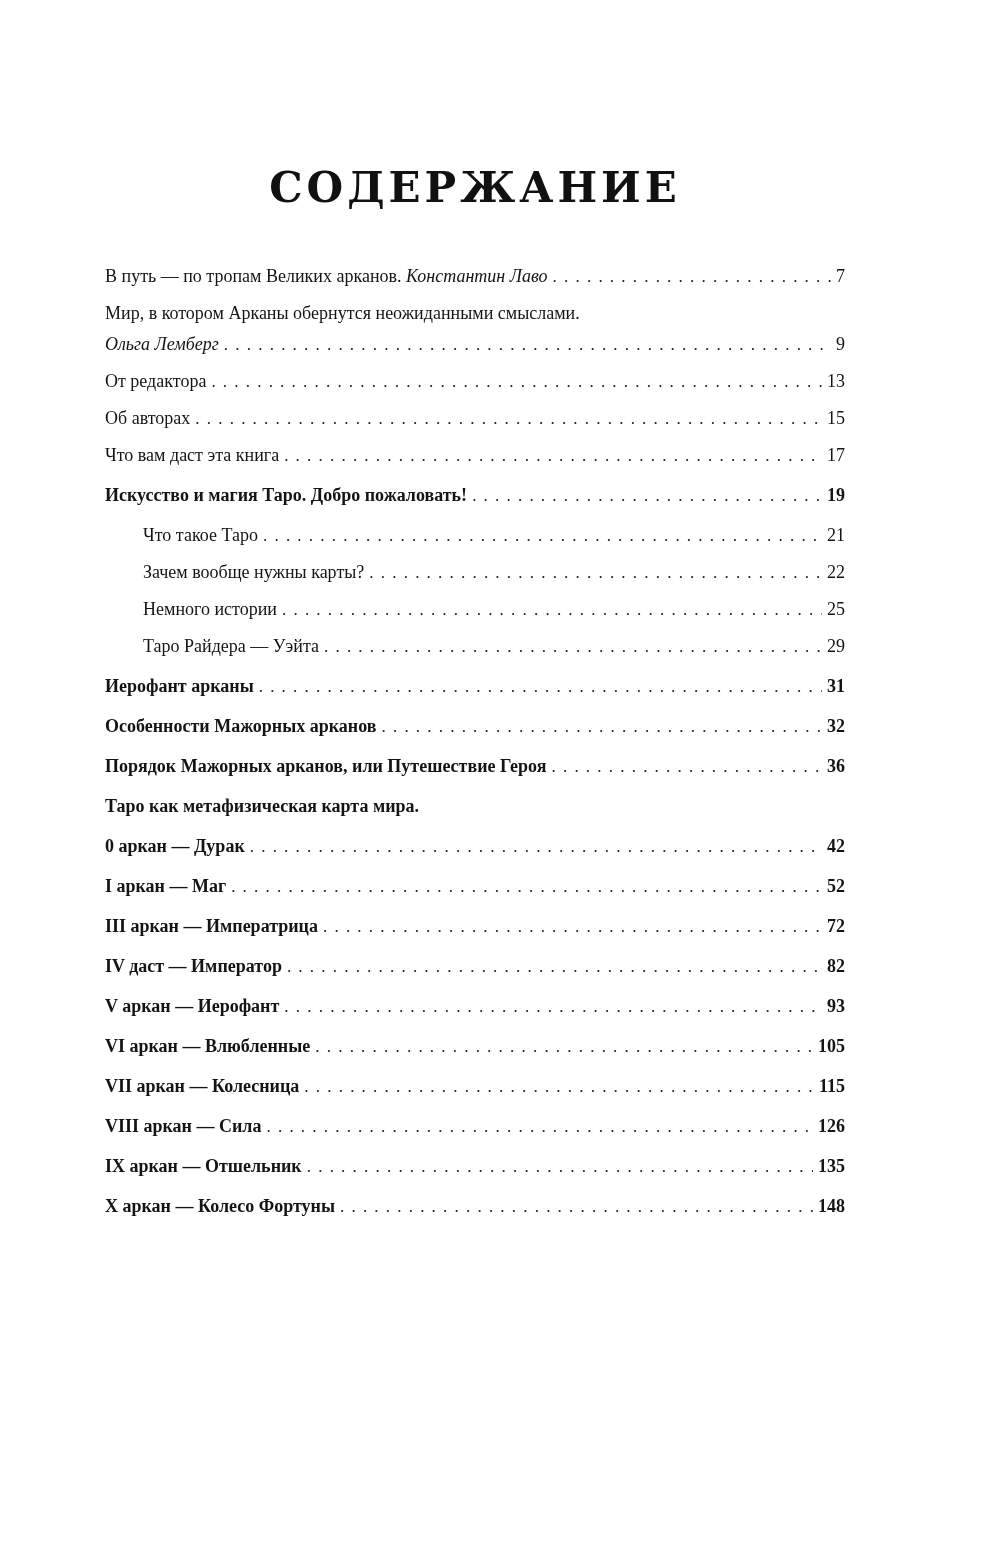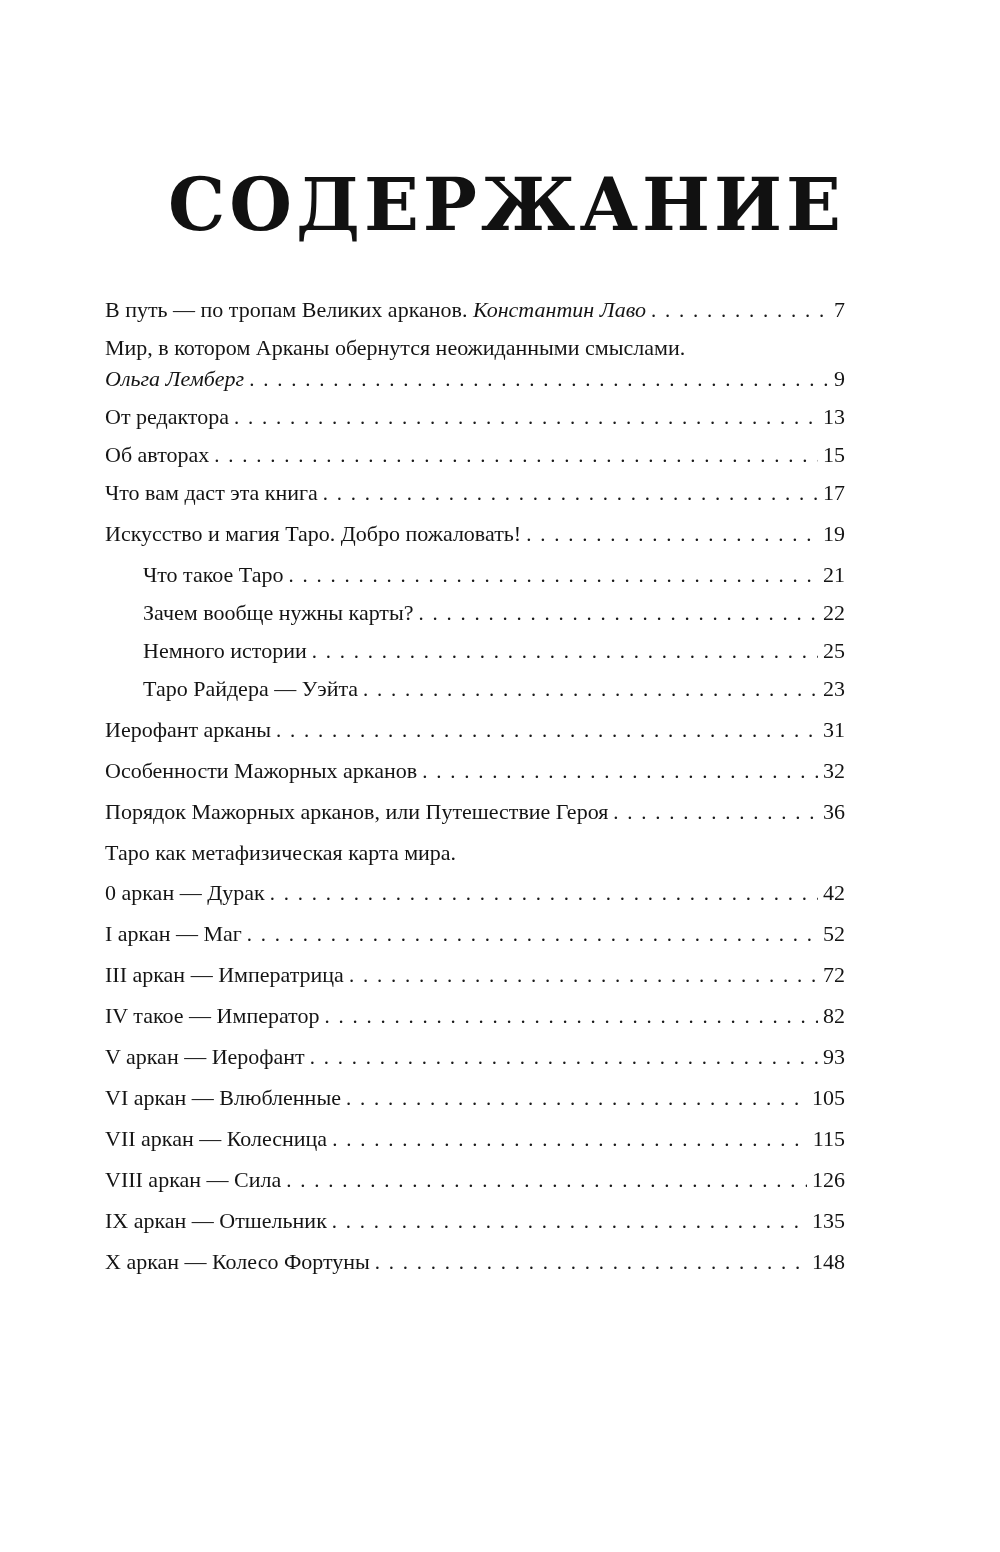--- a/index.html
+++ b/index.html
@@ -17,37 +17,37 @@
   .page {
     box-sizing: border-box;
     width: 1000px;
     height: 1552px;
     padding: 0 155px 0 105px;
   }
   .toc-title {
     margin: 0;
     padding-top: 165px;
     padding-bottom: 50px;
-    text-align: right;
+    text-align: center;
     font-family: "DejaVu Serif", serif;
     font-weight: bold;
-    font-size: 72px;
+    font-size: 42px;
     letter-spacing: 4px;
     line-height: 1.1;
     color: #111111;
   }
   .toc-list {
-    font-size: 22px;
+    font-size: 18px;
     line-height: 31px;
   }
   .toc-entry {
     margin-bottom: 6px;
   }
   .toc-entry.bold {
-    font-weight: normal;
+    font-weight: bold;
     margin-top: 9px;
     margin-bottom: 9px;
   }
   .toc-entry.indent {
     padding-left: 38px;
   }
   .pre-line {
     white-space: nowrap;
   }
   .entry-row {
@@ -145,21 +145,21 @@
         <div class="entry-row">
           <span class="entry-text"><span>Немного истории</span></span>
           <span class="dots"></span>
           <span class="page-num">25</span>
         </div>
       </div>
       <div class="toc-entry indent">
         <div class="entry-row">
           <span class="entry-text"><span>Таро Райдера — Уэйта</span></span>
           <span class="dots"></span>
-          <span class="page-num">23</span>
+          <span class="page-num">29</span>
         </div>
       </div>
       <div class="toc-entry bold">
         <div class="entry-row">
           <span class="entry-text"><span>Иерофант арканы</span></span>
           <span class="dots"></span>
           <span class="page-num">31</span>
         </div>
       </div>
       <div class="toc-entry bold">
@@ -195,21 +195,21 @@
       </div>
       <div class="toc-entry bold">
         <div class="entry-row">
           <span class="entry-text"><span>III аркан — Императрица</span></span>
           <span class="dots"></span>
           <span class="page-num">72</span>
         </div>
       </div>
       <div class="toc-entry bold">
         <div class="entry-row">
-          <span class="entry-text"><span>IV такое — Император</span></span>
+          <span class="entry-text"><span>IV даст — Император</span></span>
           <span class="dots"></span>
           <span class="page-num">82</span>
         </div>
       </div>
       <div class="toc-entry bold">
         <div class="entry-row">
           <span class="entry-text"><span>V аркан — Иерофант</span></span>
           <span class="dots"></span>
           <span class="page-num">93</span>
         </div>

